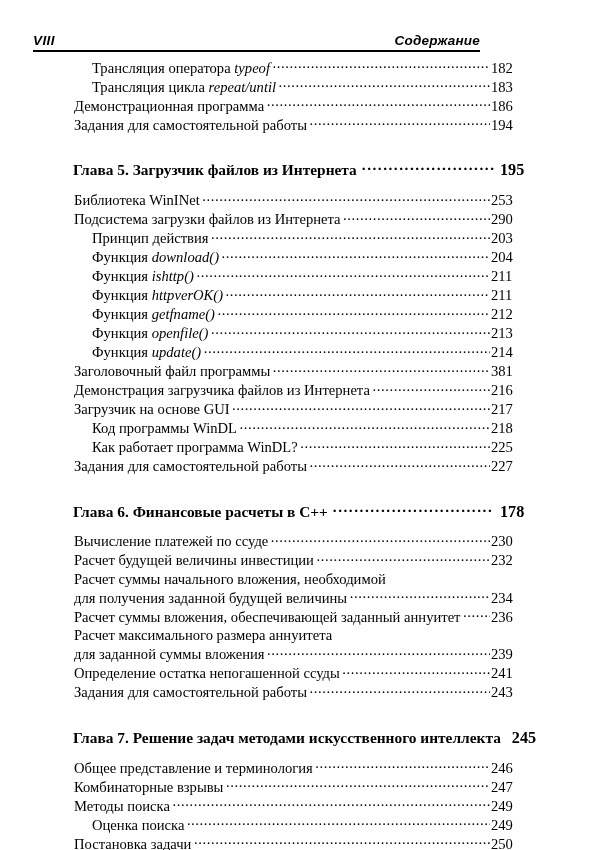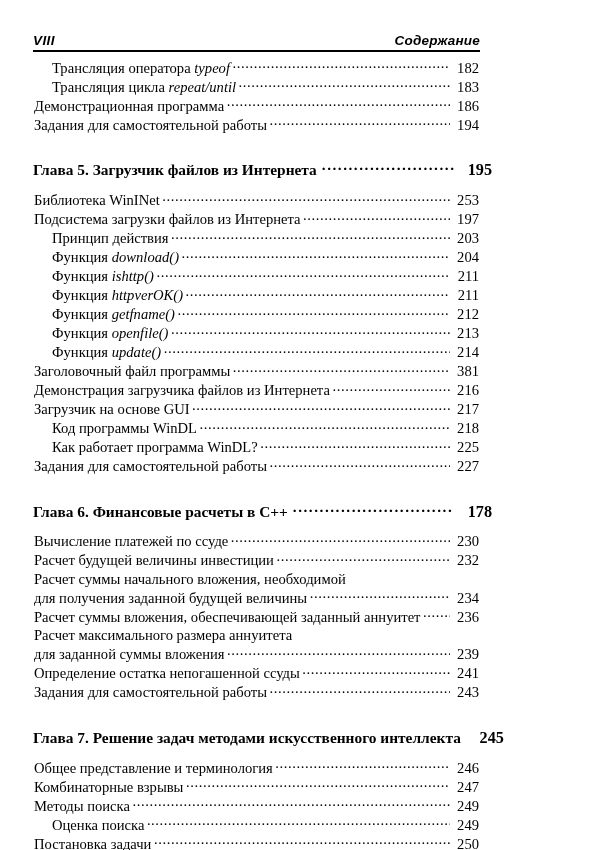--- a/index.html
+++ b/index.html
@@ -60,20 +60,21 @@
 
   .row {
     display: flex;
     align-items: baseline;
     width: 100%;
     box-sizing: border-box;
     padding-right: 30px;
     line-height: 18.4px;
     font-size: 14.6px;
     white-space: nowrap;
+    margin-left: 40px;
   }
   .row .txt {
     flex: 0 0 auto;
     padding-right: 1.5px;
   }
   .row .dots {
     flex: 1 1 auto;
     overflow: hidden;
     height: 1em;
     position: relative;
@@ -83,21 +84,21 @@
     content: "........................................................................................................................................................................";
     position: absolute;
     left: 0;
     bottom: 0;
     white-space: nowrap;
     letter-spacing: 0.6px;
     font-size: 14.6px;
   }
   .row .pg {
     flex: 0 0 auto;
-    text-align: right;
+    text-align: left;
     min-width: 28px;
     font-size: 14.6px;
   }
 
   
   .lvl1 { padding-left: 34px; }
   .lvl2 { padding-left: 52px; }
 
   
   .chapter {
@@ -165,21 +166,21 @@
       </div>
       <div class="gap-after-chapter"></div>
       <div class="row lvl1">
         <span class="txt">Библиотека WinINet</span>
         <span class="dots"></span>
         <span class="pg">253</span>
       </div>
       <div class="row lvl1">
         <span class="txt">Подсистема загрузки файлов из Интернета</span>
         <span class="dots"></span>
-        <span class="pg">197</span>
+        <span class="pg">290</span>
       </div>
       <div class="row lvl2">
         <span class="txt">Принцип действия</span>
         <span class="dots"></span>
         <span class="pg">203</span>
       </div>
       <div class="row lvl2">
         <span class="txt">Функция <i>download()</i></span>
         <span class="dots"></span>
         <span class="pg">204</span>

